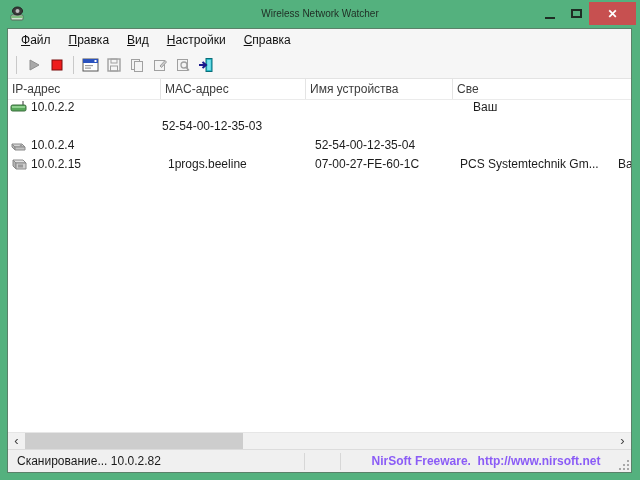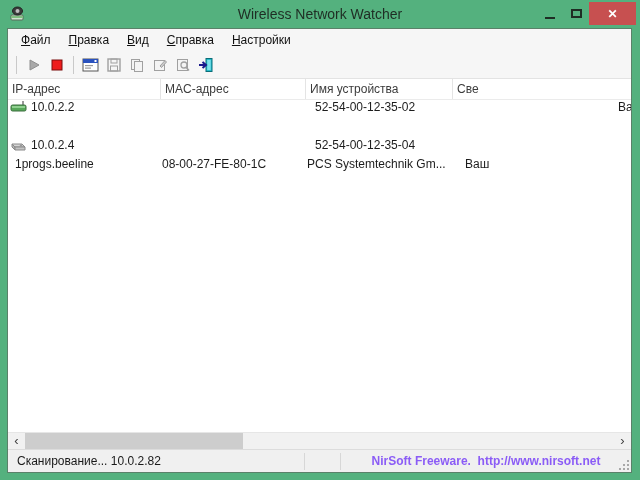--- a/index.html
+++ b/index.html
@@ -10,21 +10,21 @@
     position: relative; width: 640px; height: 480px;
     background: #54b17e;
   }
 
   
   .titlebar { position: absolute; left:0; top:0; right:0; height:28px; }
   .app-icon { position:absolute; left:9px; top:5px; width:17px; height:17px; }
   .title-text {
     position:absolute; left:0; right:0; top:0; height:28px;
     text-align:center; line-height:28px;
-    font-size:14px; color:#1f2d24;
+    font-size:10px; color:#1f2d24;
   }
   .controls { position:absolute; right:4px; top:2px; height:23px; display:flex; }
   .tb-btn { display:flex; align-items:center; justify-content:center; }
   .btn-min, .btn-max { width:26px; }
   .min-glyph { width:10px; height:2px; background:#1f2d24; margin-top:8px; }
   .max-glyph { width:11px; height:9px; border:2px solid #1f2d24; background:transparent; }
   .btn-close { width:47px; background:#c75050; color:#ffffff; font-size:12px; font-weight:bold; }
 
   
   .client {
@@ -111,22 +111,22 @@
         </div>
     </div>
   </div>
 
   <div class="client">
 
     <div class="menubar">
       <span class="menu-item"><span class="mn">Ф</span><span>айл</span></span>
       <span class="menu-item"><span class="mn">П</span><span>равка</span></span>
       <span class="menu-item"><span class="mn">В</span><span>ид</span></span>
+      <span class="menu-item"><span class="mn">Н</span><span>астройки</span></span>
       <span class="menu-item"><span class="mn">С</span><span>правка</span></span>
-      <span class="menu-item"><span class="mn">Н</span><span>астройки</span></span>
     </div>
 
     <div class="toolbar">
       <div class="tool-sep"></div>
       <div class="tool-btn">
         <svg width="16" height="16" viewBox="0 0 16 16">
             <path d="M4 3 L13 8 L4 13 Z" fill="#a9a9a9" stroke="#8e8e8e"></path>
           </svg>
       </div>
       <div class="tool-btn">
@@ -190,27 +190,27 @@
       <div class="lv-row">
         <div class="lv-cell cell-ip c1">
           <svg class="row-icon" viewBox="0 0 18 14">
             <line x1="13" y1="1" x2="13" y2="5" stroke="#555" stroke-width="1.2"></line>
             <rect x="1" y="5" width="15" height="6" rx="1.5" fill="#57a85a" stroke="#3c6e3e"></rect>
             <rect x="2" y="6" width="13" height="2" fill="#8fd08f"></rect>
           </svg>
           <span>10.0.2.2</span>
         </div>
         <div class="lv-cell c2"></div>
-        <div class="lv-cell c3">52-54-00-12-35-02</div>
         <div class="lv-cell c4"></div>
         <div class="lv-cell c5">Ваш</div>
       </div>
 
       <div class="lv-row">
         <div class="lv-cell c2"></div>
+        <div class="lv-cell c3">52-54-00-12-35-03</div>
         <div class="lv-cell c4"></div>
         <div class="lv-cell c5"></div>
       </div>
 
       <div class="lv-row">
         <div class="lv-cell cell-ip c1">
           <svg class="row-icon" viewBox="0 0 18 14">
             <path d="M2 6 L12 6 L15 9 L5 9 Z" fill="#d6d6d6" stroke="#8a8a8a"></path>
             <path d="M2 6 L5 9 L5 12 L2 9 Z" fill="#b4b4b4" stroke="#8a8a8a"></path>
             <path d="M5 9 L15 9 L15 12 L5 12 Z" fill="#c4c4c4" stroke="#8a8a8a"></path>
@@ -218,22 +218,31 @@
           </svg>
           <span>10.0.2.4</span>
         </div>
         <div class="lv-cell c2"></div>
         <div class="lv-cell c3">52-54-00-12-35-04</div>
         <div class="lv-cell c4"></div>
         <div class="lv-cell c5"></div>
       </div>
 
       <div class="lv-row">
+        <div class="lv-cell cell-ip c1">
+          <svg class="row-icon" viewBox="0 0 18 14">
+            <path d="M3 3 L13 3 L16 6 L6 6 Z" fill="#e2e2e2" stroke="#8a8a8a"></path>
+            <path d="M3 3 L6 6 L6 12 L3 9 Z" fill="#b4b4b4" stroke="#8a8a8a"></path>
+            <path d="M6 6 L16 6 L16 12 L6 12 Z" fill="#cfcfcf" stroke="#8a8a8a"></path>
+            <rect x="8" y="7.5" width="5" height="3" fill="#9a9a9a"></rect>
+          </svg>
+          <span>10.0.2.15</span>
+        </div>
         <div class="lv-cell c2">1progs.beeline</div>
-        <div class="lv-cell c3">08-00-27-FE-80-1C</div>
+        <div class="lv-cell c3">07-00-27-FE-60-1C</div>
         <div class="lv-cell c4">PCS Systemtechnik Gm...</div>
         <div class="lv-cell c5">Ваш</div>
       </div>
     </div>
 
     <div class="hscroll">
       <div class="hs-arrow hs-left">‹</div>
       <div class="hs-thumb"></div>
       <div class="hs-arrow hs-right">›</div>
     </div>

